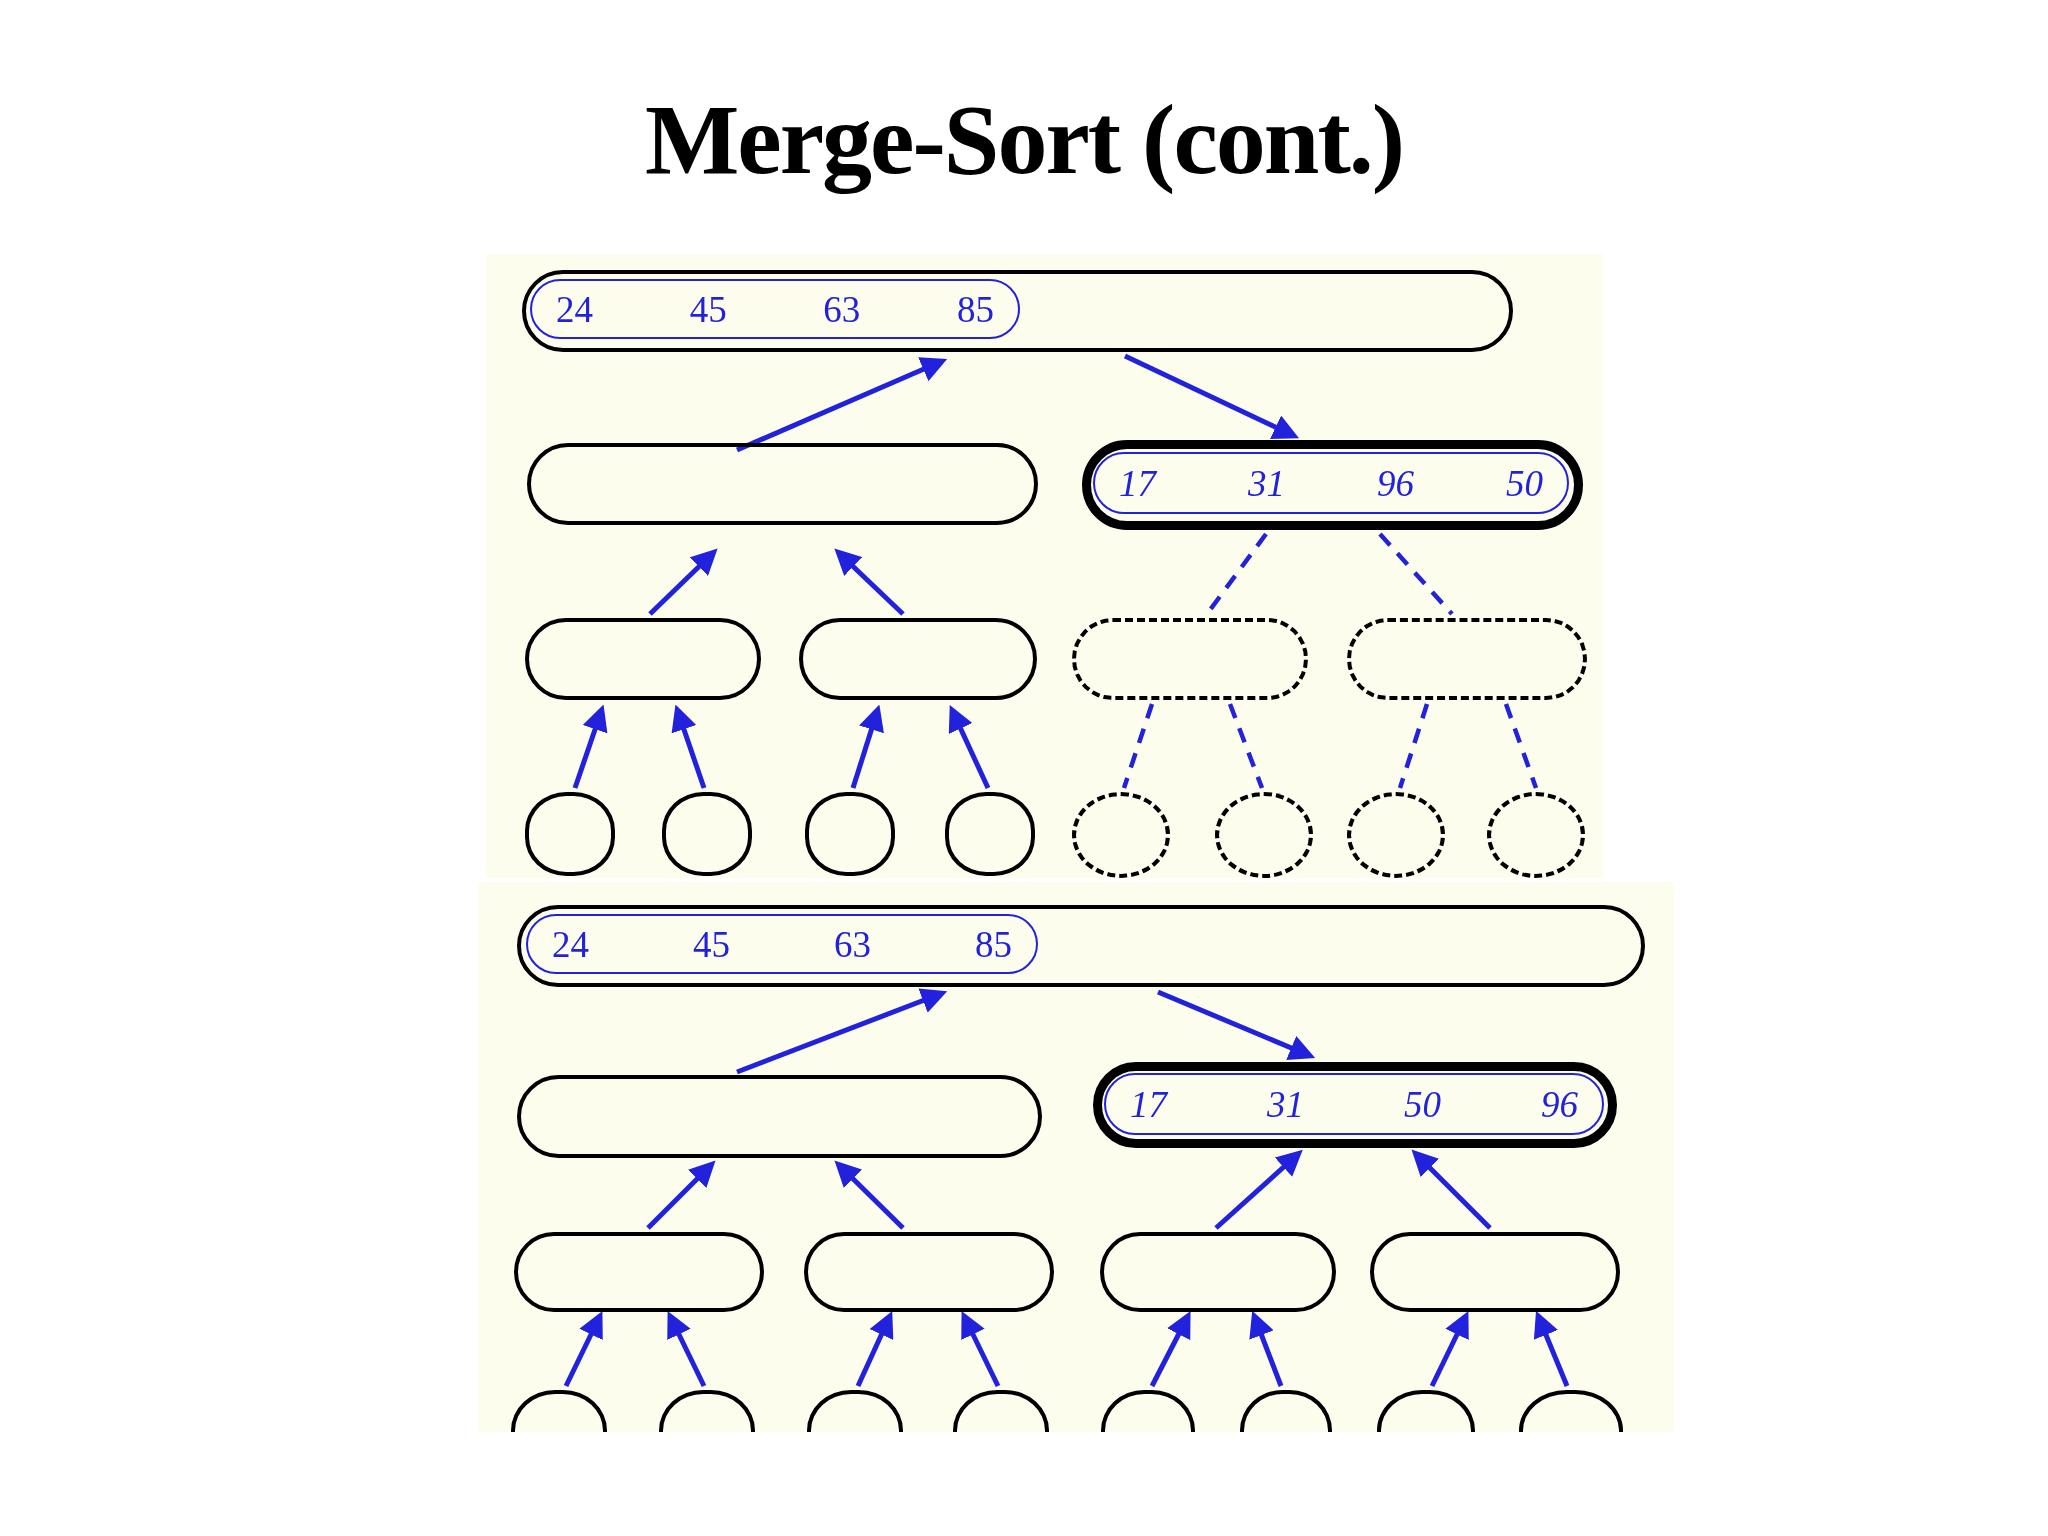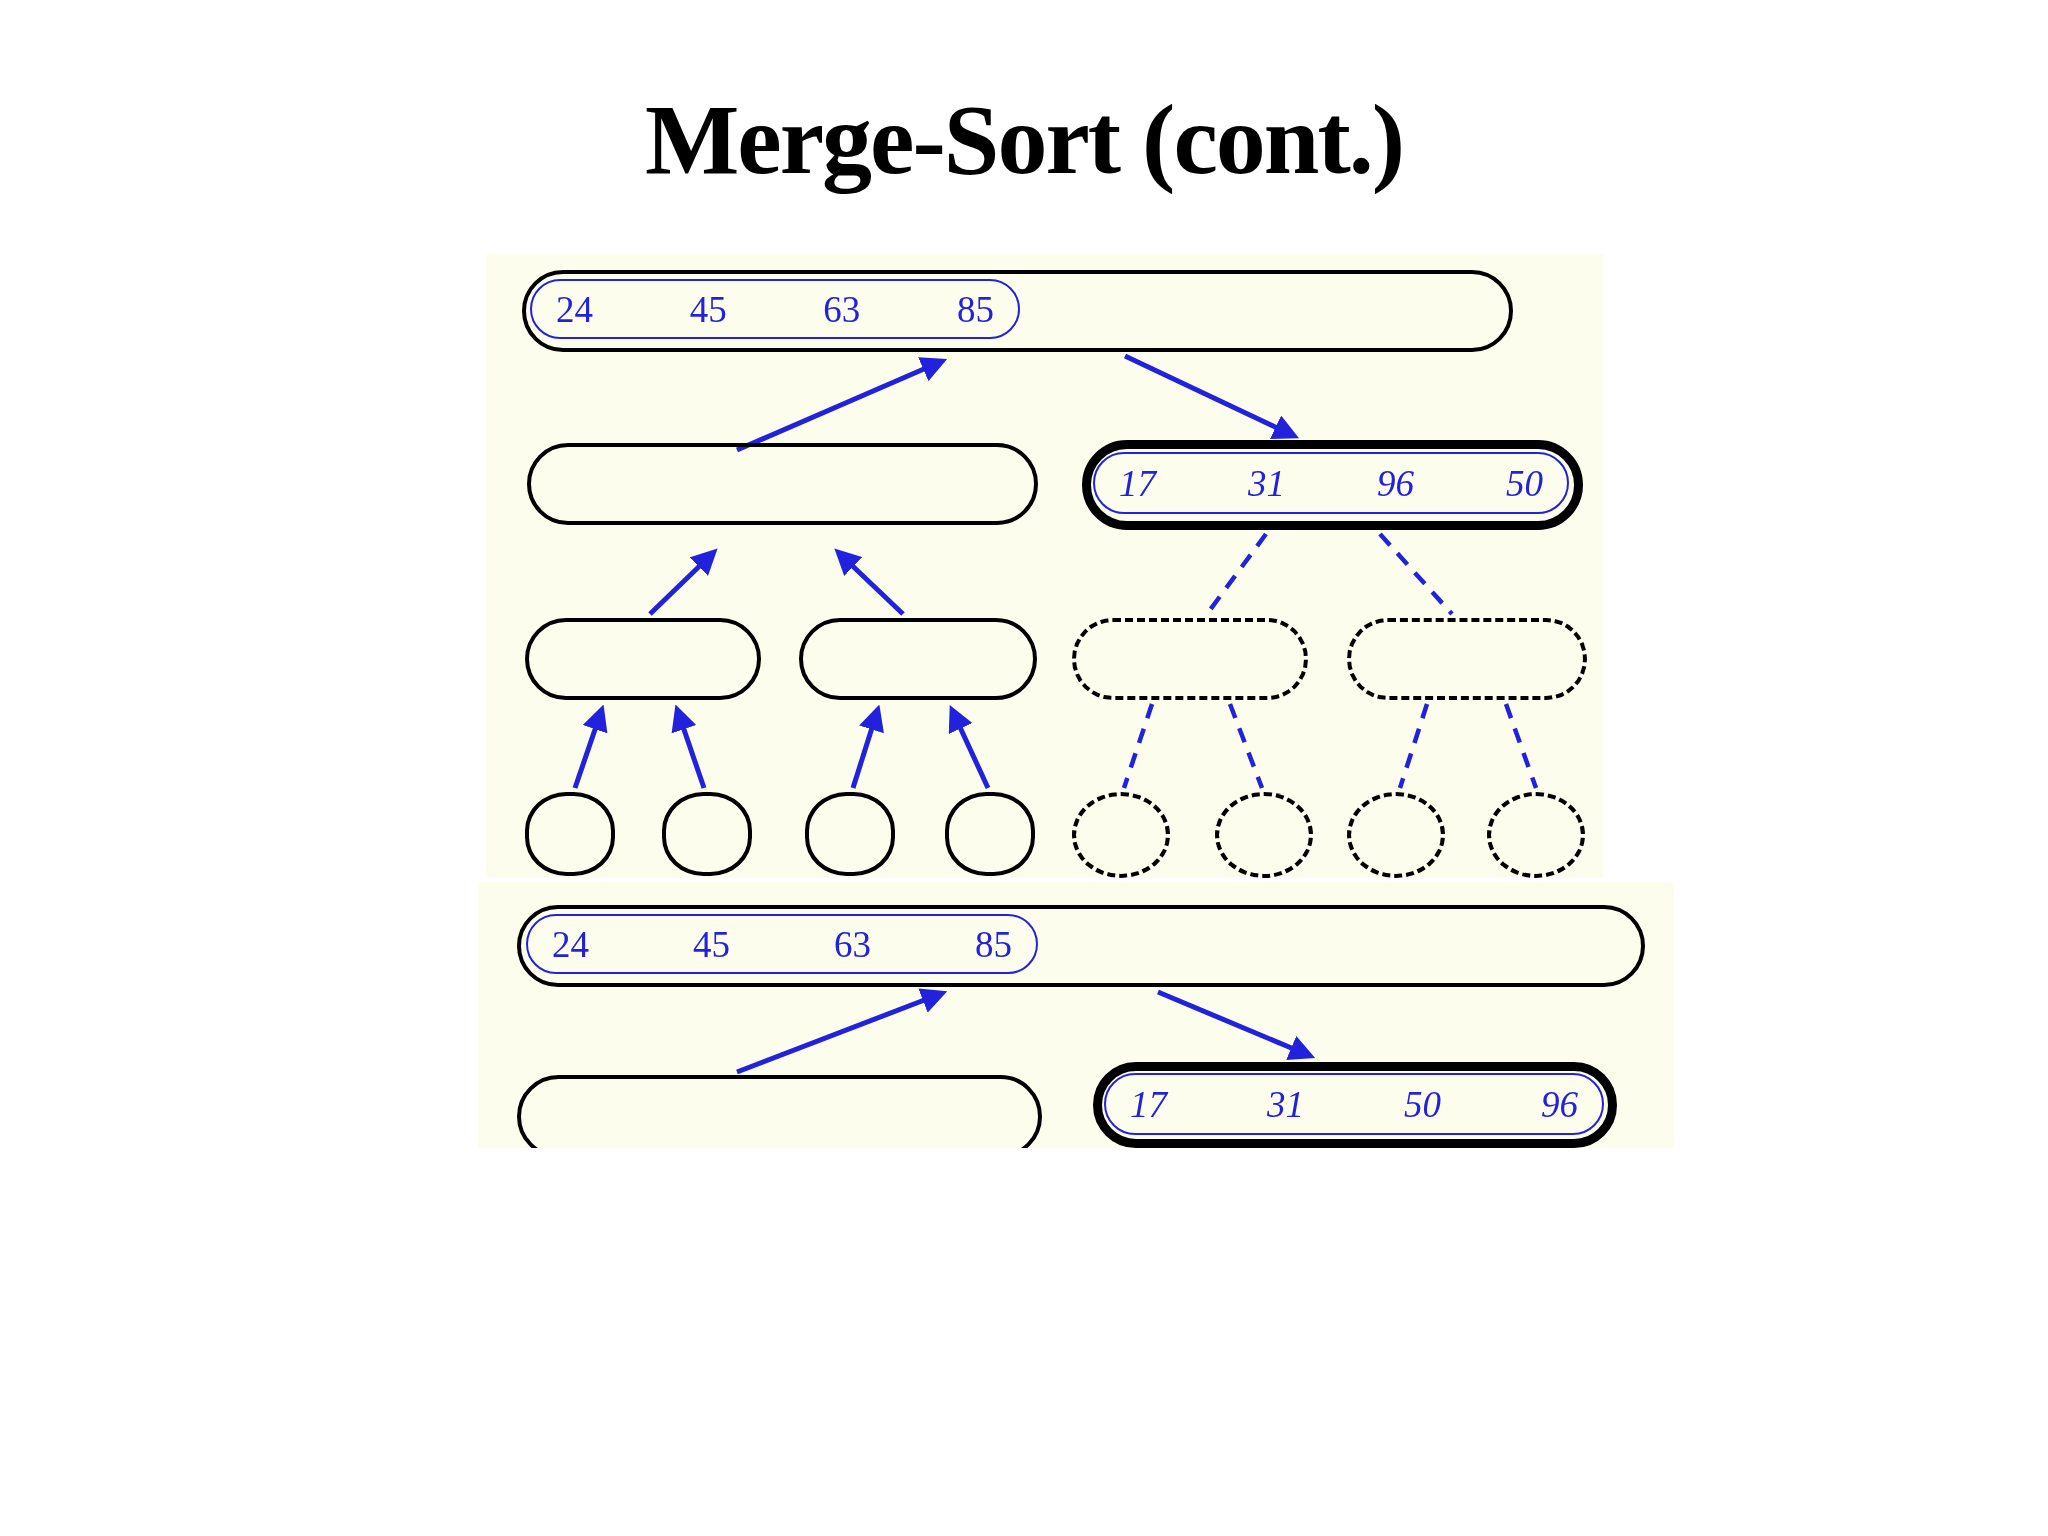--- a/index.html
+++ b/index.html
@@ -1,16 +1,16 @@
 <!DOCTYPE html>
 <html style="--blue: #2222dd; --black: #000000; --cream: #fdfdee; --page: #ffffff;"><head>
 <meta charset="utf-8">
 <style>
   html,body{margin:0;padding:0;background:var(--page,#ffffff);}
-  .slide{position:relative;width:2048px;height:1148px;overflow:hidden;
+  .slide{position:relative;width:2048px;height:1432px;overflow:hidden;
          font-family:"Liberation Serif",serif;background:var(--page,#ffffff);}
   .title{position:absolute;left:0;top:82px;width:100%;margin:0;text-align:center;
          font-size:100px;font-weight:bold;color:#000;letter-spacing:-2px;}
   .bg{position:absolute;background:var(--cream,#fdfdee);}
   .bg-top{left:486px;top:254px;width:1117px;height:624px;}
   .bg-bottom{left:478px;top:882px;width:1196px;height:612px;}
   .node{position:absolute;box-sizing:border-box;border:4px solid var(--black,#000);
         border-radius:42px;background:transparent;}
   .node.bold{border-width:9px;border-radius:46px;font-style:italic;}
   .node.dashed{border-style:dashed;}

